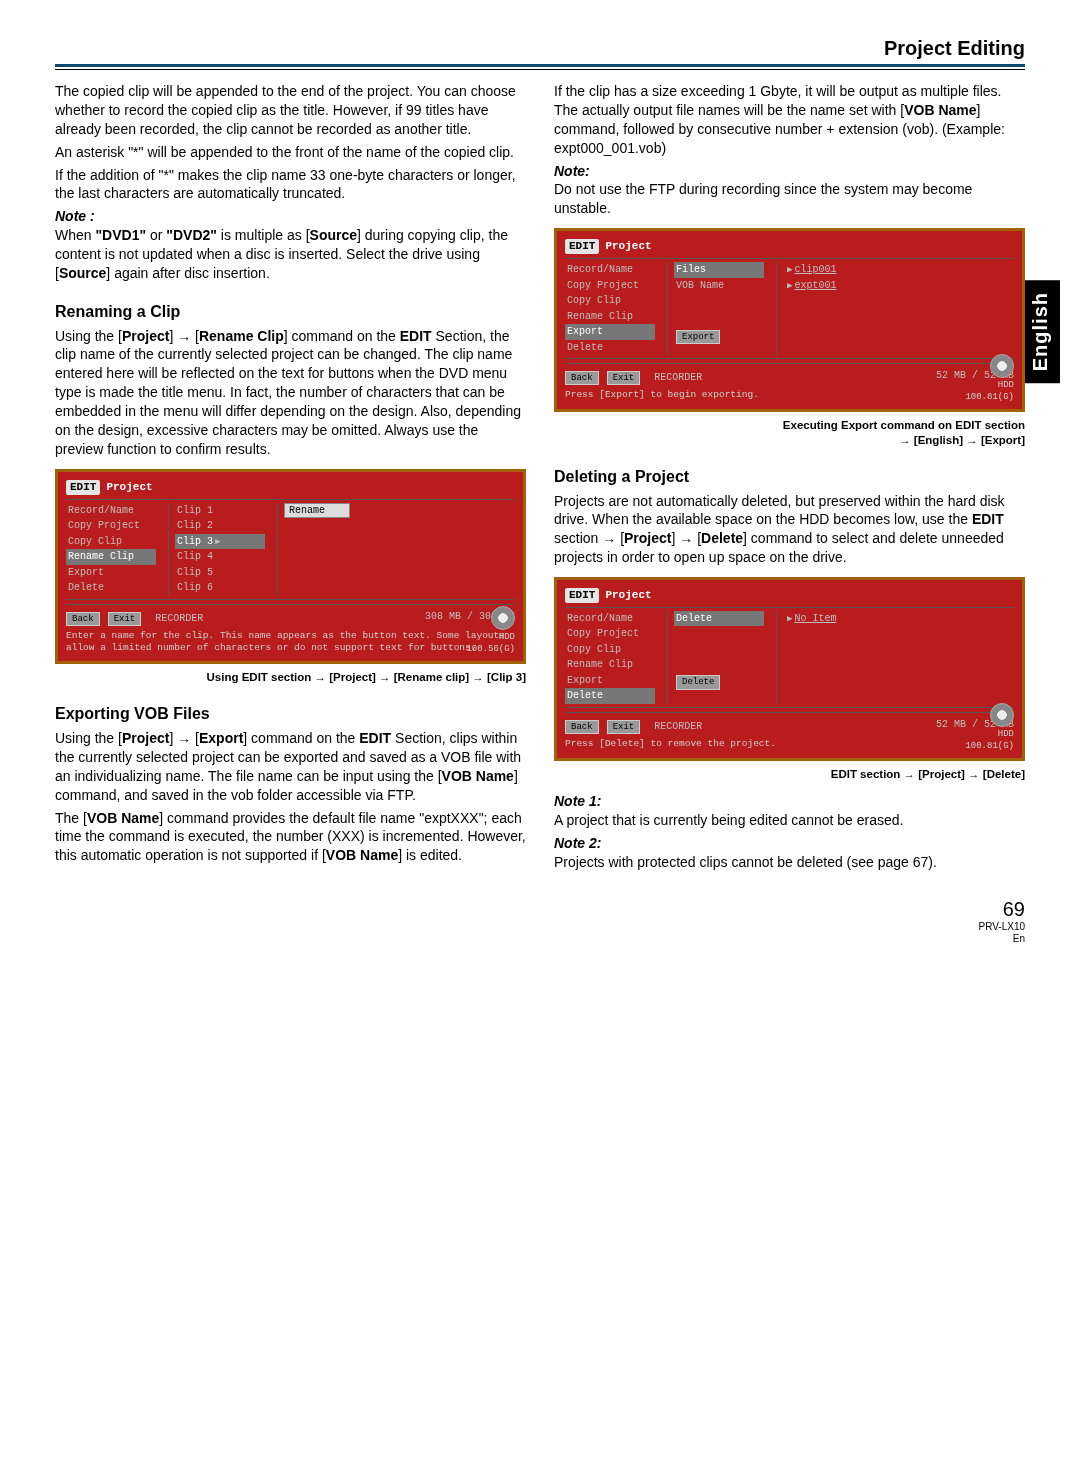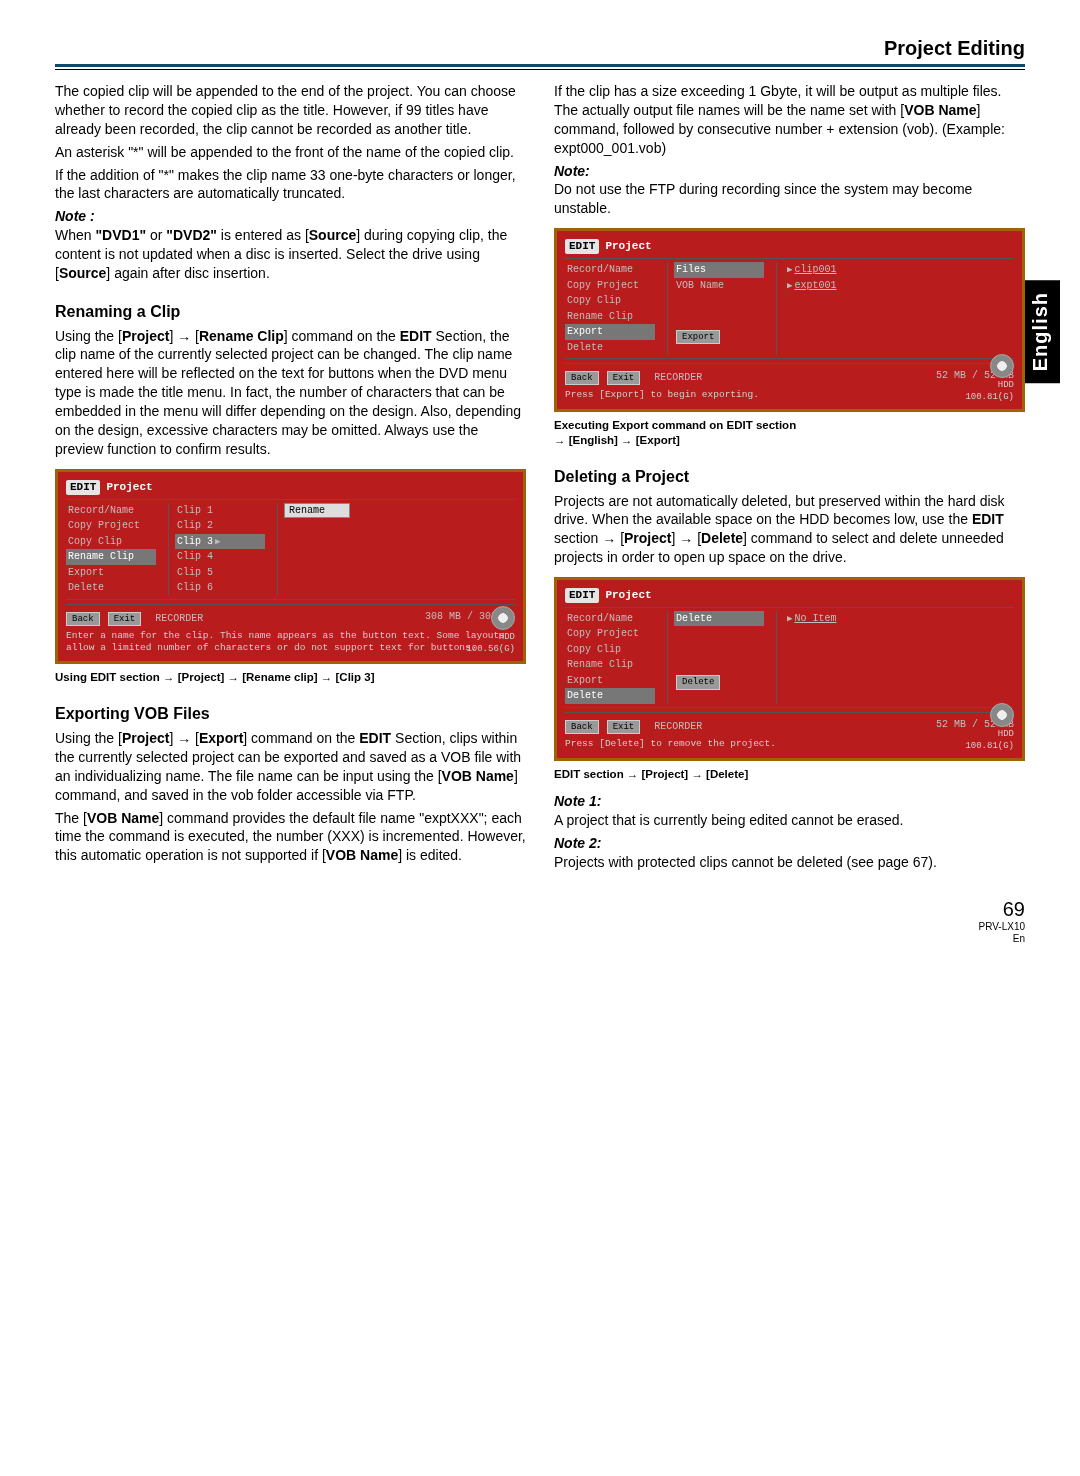--- a/index.html
+++ b/index.html
@@ -117,21 +117,21 @@
   }
   .screenshot .hdd .disc {
     width:22px;height:22px;border-radius:50%;
     background: radial-gradient(circle,#eee 0 30%, #888 31% 100%);
     border:1px solid #aaa;
     margin:0 0 1px auto;
   }
   .caption {
     font-size: 11.5px;
     font-weight: bold;
-    text-align: left;
+    text-align: right;
     margin: 2px 0 10px 0;
     line-height:1.3;
   }
   .side-tab {
     position: absolute;
     right: 20px;
     top: 280px;
     background: #000;
     color: #fff;
     font-weight: bold;
@@ -159,21 +159,21 @@
 <div class="side-tab">English</div>
 
 <div class="columns">
 
   <div class="col">
     <p>The copied clip will be appended to the end of the project. You can choose whether to record the copied clip as the title. However, if 99 titles have already been recorded, the clip cannot be recorded as another title.</p>
     <p>An asterisk "*" will be appended to the front of the name of the copied clip.</p>
     <p>If the addition of "*" makes the clip name 33 one-byte characters or longer, the last characters are automatically truncated.</p>
     <p>
       <span class="note-label">Note :</span><br>
-      <span>When </span><span class="bold">"DVD1"</span><span> or </span><span class="bold">"DVD2"</span><span> is entered as [</span><span class="bold">Source</span><span>] during copying clip, the content is not updated when a disc is inserted. Select the drive using [</span><span class="bold">Source</span><span>] again after disc insertion.</span>
+      <span>When </span><span class="bold">"DVD1"</span><span> or </span><span class="bold">"DVD2"</span><span> is multiple as [</span><span class="bold">Source</span><span>] during copying clip, the content is not updated when a disc is inserted. Select the drive using [</span><span class="bold">Source</span><span>] again after disc insertion.</span>
     </p>
 
     <div class="heading">Renaming a Clip</div>
     <p>
       <span>Using the [</span><span class="bold">Project</span><span class="arrow">] → [</span><span class="bold">Rename Clip</span><span>] command on the </span><span class="bold">EDIT</span><span> Section, the clip name of the currently selected project can be changed. The clip name entered here will be reflected on the text for buttons when the DVD menu type is made the title menu. In fact, the number of characters that can be embedded in the menu will differ depending on the design. Also, depending on the design, excessive characters may be omitted.  Always use the preview function to confirm results.</span>
     </p>
 
     <div class="screenshot">
       <div class="title-row"><span class="edit">EDIT</span><span>Project</span></div>
       <div class="menu-area">

